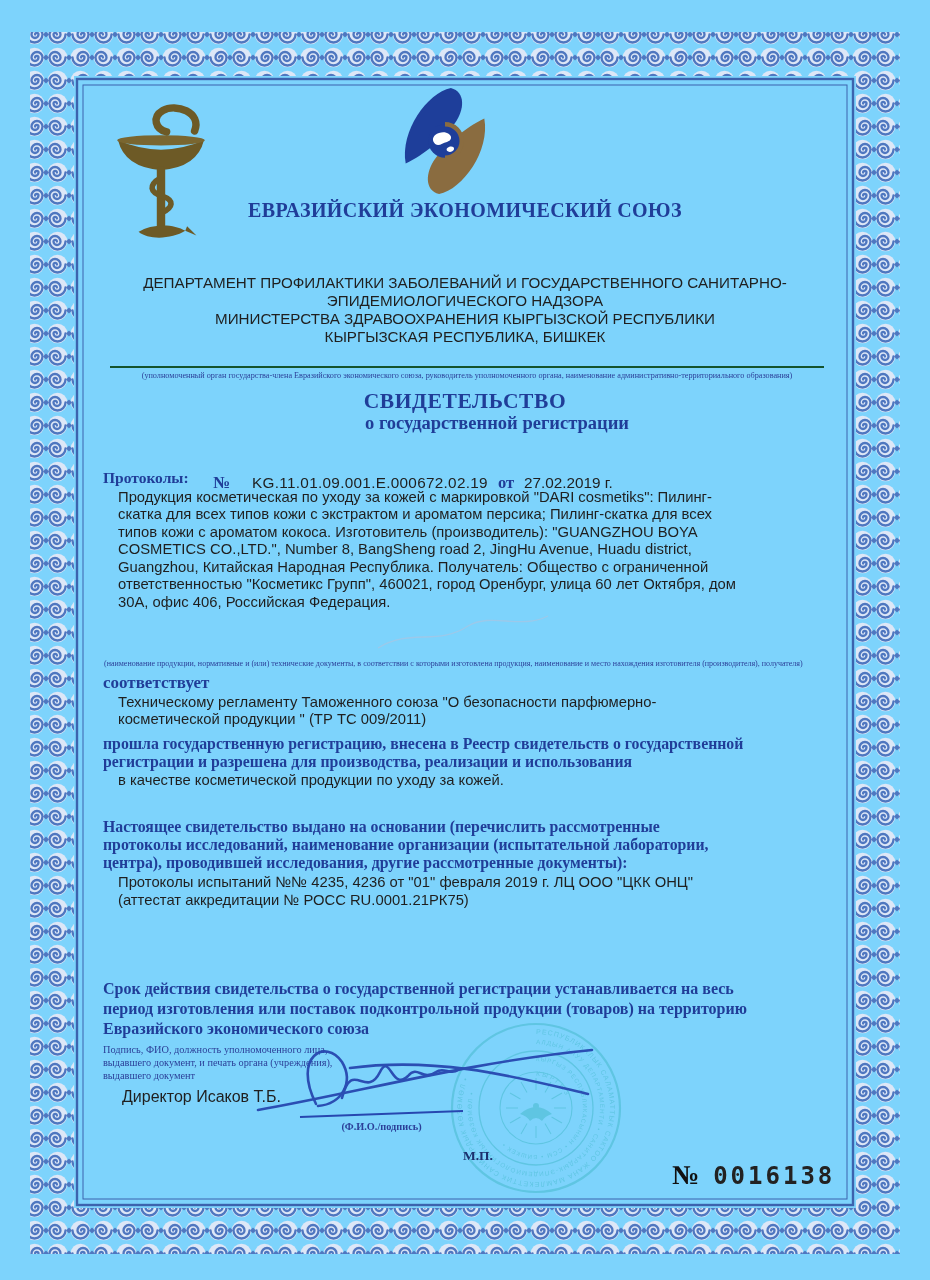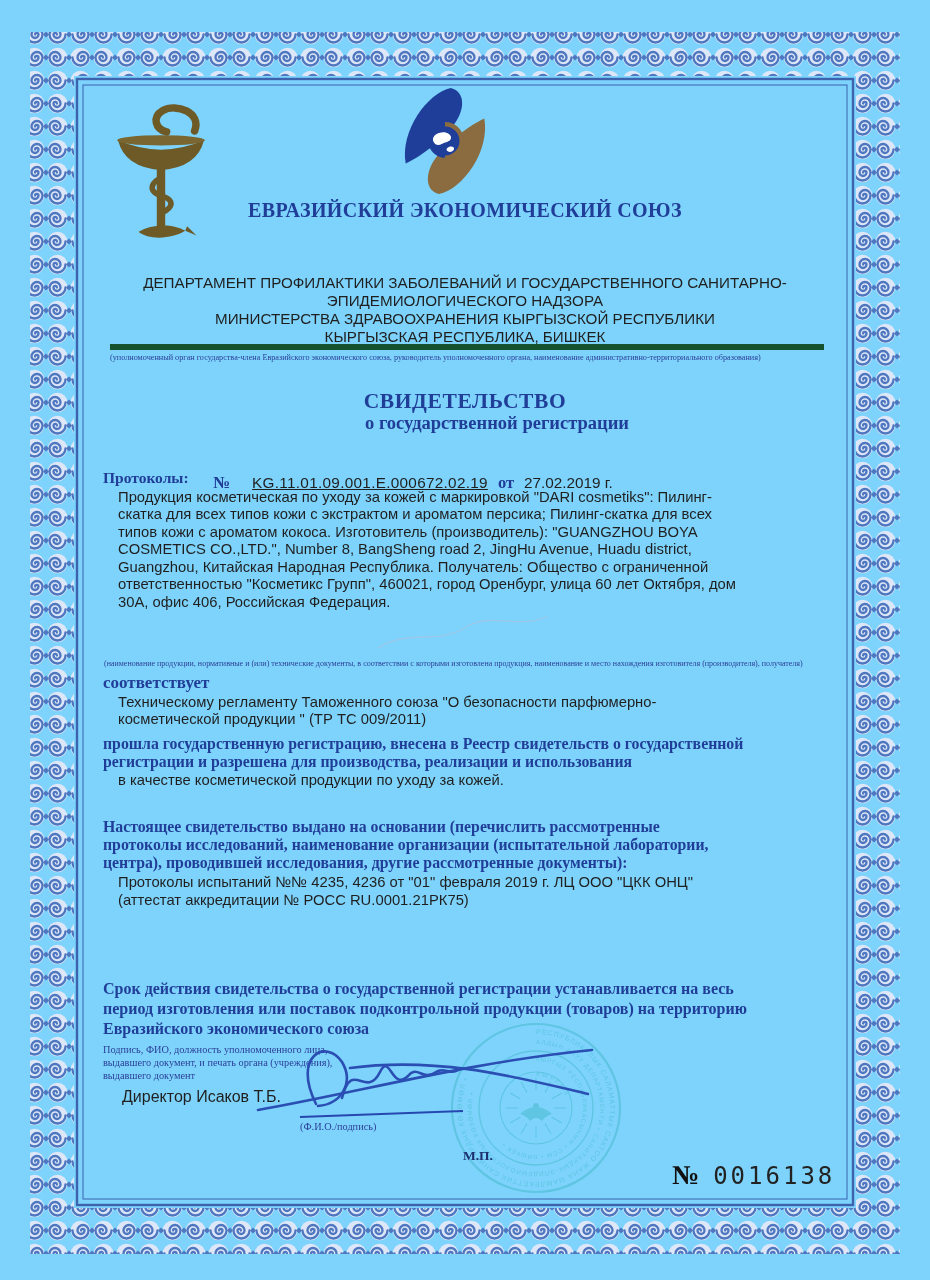--- a/index.html
+++ b/index.html
@@ -8,42 +8,42 @@
   .abs{position:absolute;}
   svg{display:block;}
   
   .serifblue{font-family:"Liberation Serif",serif;color:#203d98;font-weight:bold;}
   .sansblack{font-family:"Liberation Sans",sans-serif;color:#1f1f1f;}
   .tinynote{font-family:"Liberation Serif",serif;color:#2b3f98;}
   .center{text-align:center;}
   
   .org-title{left:85px;top:199px;width:760px;font-size:20px;letter-spacing:.4px;}
   .dept{left:85px;top:274px;width:760px;font-size:15.2px;line-height:18px;}
-  .auth-note{left:110px;top:344px;width:714px;border-top:6px solid #14532d;padding-top:3px;
-             font-size:8.2px;text-align:left;white-space:nowrap;overflow:hidden;}
+  .auth-note{left:110px;top:366px;width:714px;border-top:2px solid #14532d;padding-top:3px;
+             font-size:8.2px;text-align:center;white-space:nowrap;overflow:hidden;}
   .cert-t1{left:85px;top:389px;width:760px;font-size:21.5px;letter-spacing:.6px;}
   .cert-t2{left:85px;top:413px;width:760px;font-size:18.5px;margin-left:32px;}
   .numline{left:213px;top:443px;display:flex;align-items:baseline;gap:10px;}
   .numline .no{font-family:"Liberation Serif",serif;color:#203d98;font-weight:bold;font-size:17px;margin-right:12px;}
-  .numline .num{font-size:15.3px;letter-spacing:.3px;text-decoration:underline;}
+  .numline .num{font-size:15.3px;letter-spacing:.3px;}
   .numline .ot{font-family:"Liberation Serif",serif;color:#203d98;font-weight:bold;font-size:16.5px;}
   .numline .date{font-size:15.3px;margin-top:31px;}
   .prod-label{left:103px;top:469px;font-size:15.5px;}
   .bodyline{left:118px;width:716px;font-size:14.8px;line-height:17.4px;height:17.4px;white-space:nowrap;}
   .conf-note{left:104px;top:659px;width:730px;font-size:8px;white-space:nowrap;overflow:hidden;}
   .conf-label{left:103px;top:673px;font-size:17px;}
   .boldline{left:103px;width:740px;font-size:15.8px;height:18px;white-space:nowrap;}
   .validline{left:103px;width:740px;font-size:16px;height:20px;white-space:nowrap;}
   .sign-note{left:103px;width:300px;font-size:10.3px;line-height:13px;height:13px;white-space:nowrap;}
   .signer{left:122px;top:1088px;font-size:16px;}
-  .fio-cap{left:300px;top:1121px;width:163px;text-align:left;font-size:10.3px;}
+  .fio-cap{left:300px;top:1121px;width:163px;text-align:center;font-size:10.3px;font-weight:bold;}
   .mp{left:463px;top:1148px;font-family:"Liberation Serif",serif;font-weight:bold;font-size:13.5px;color:#1c2f6e;}
   .serial{left:672px;top:1160px;display:flex;align-items:baseline;gap:14px;}
   .serial .sym{font-family:"Liberation Serif",serif;font-weight:bold;font-size:27px;color:#111;}
-  .serial .digits{font-family:"DejaVu Sans Mono",monospace;font-weight:normal;font-size:24px;letter-spacing:3px;color:#222;}
+  .serial .digits{font-family:"DejaVu Sans Mono",monospace;font-weight:bold;font-size:24px;letter-spacing:3px;color:#222;}
 </style>
 </head>
 <body>
 
 <div class="page">
 
   <svg class="abs" style="left:0;top:0" width="930" height="1280" viewBox="0 0 930 1280" aria-hidden="true">
     <defs>
       <pattern id="orn" width="46" height="23" patternUnits="userSpaceOnUse">
         <circle cx="11.5" cy="11.5" r="9.8" fill="#dde7f7"></circle>

